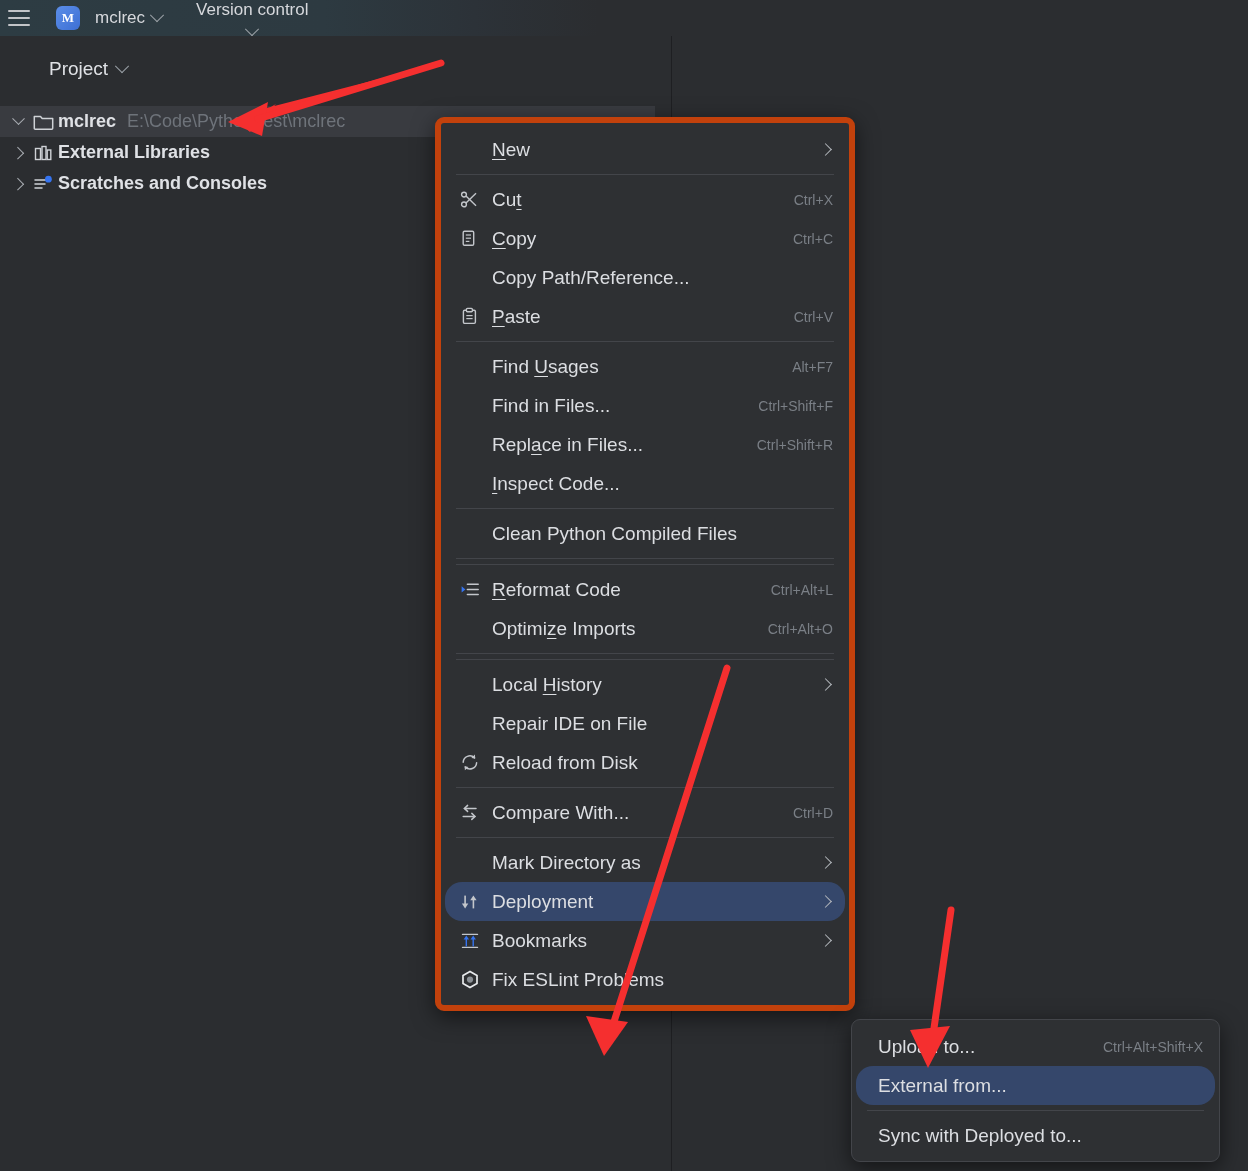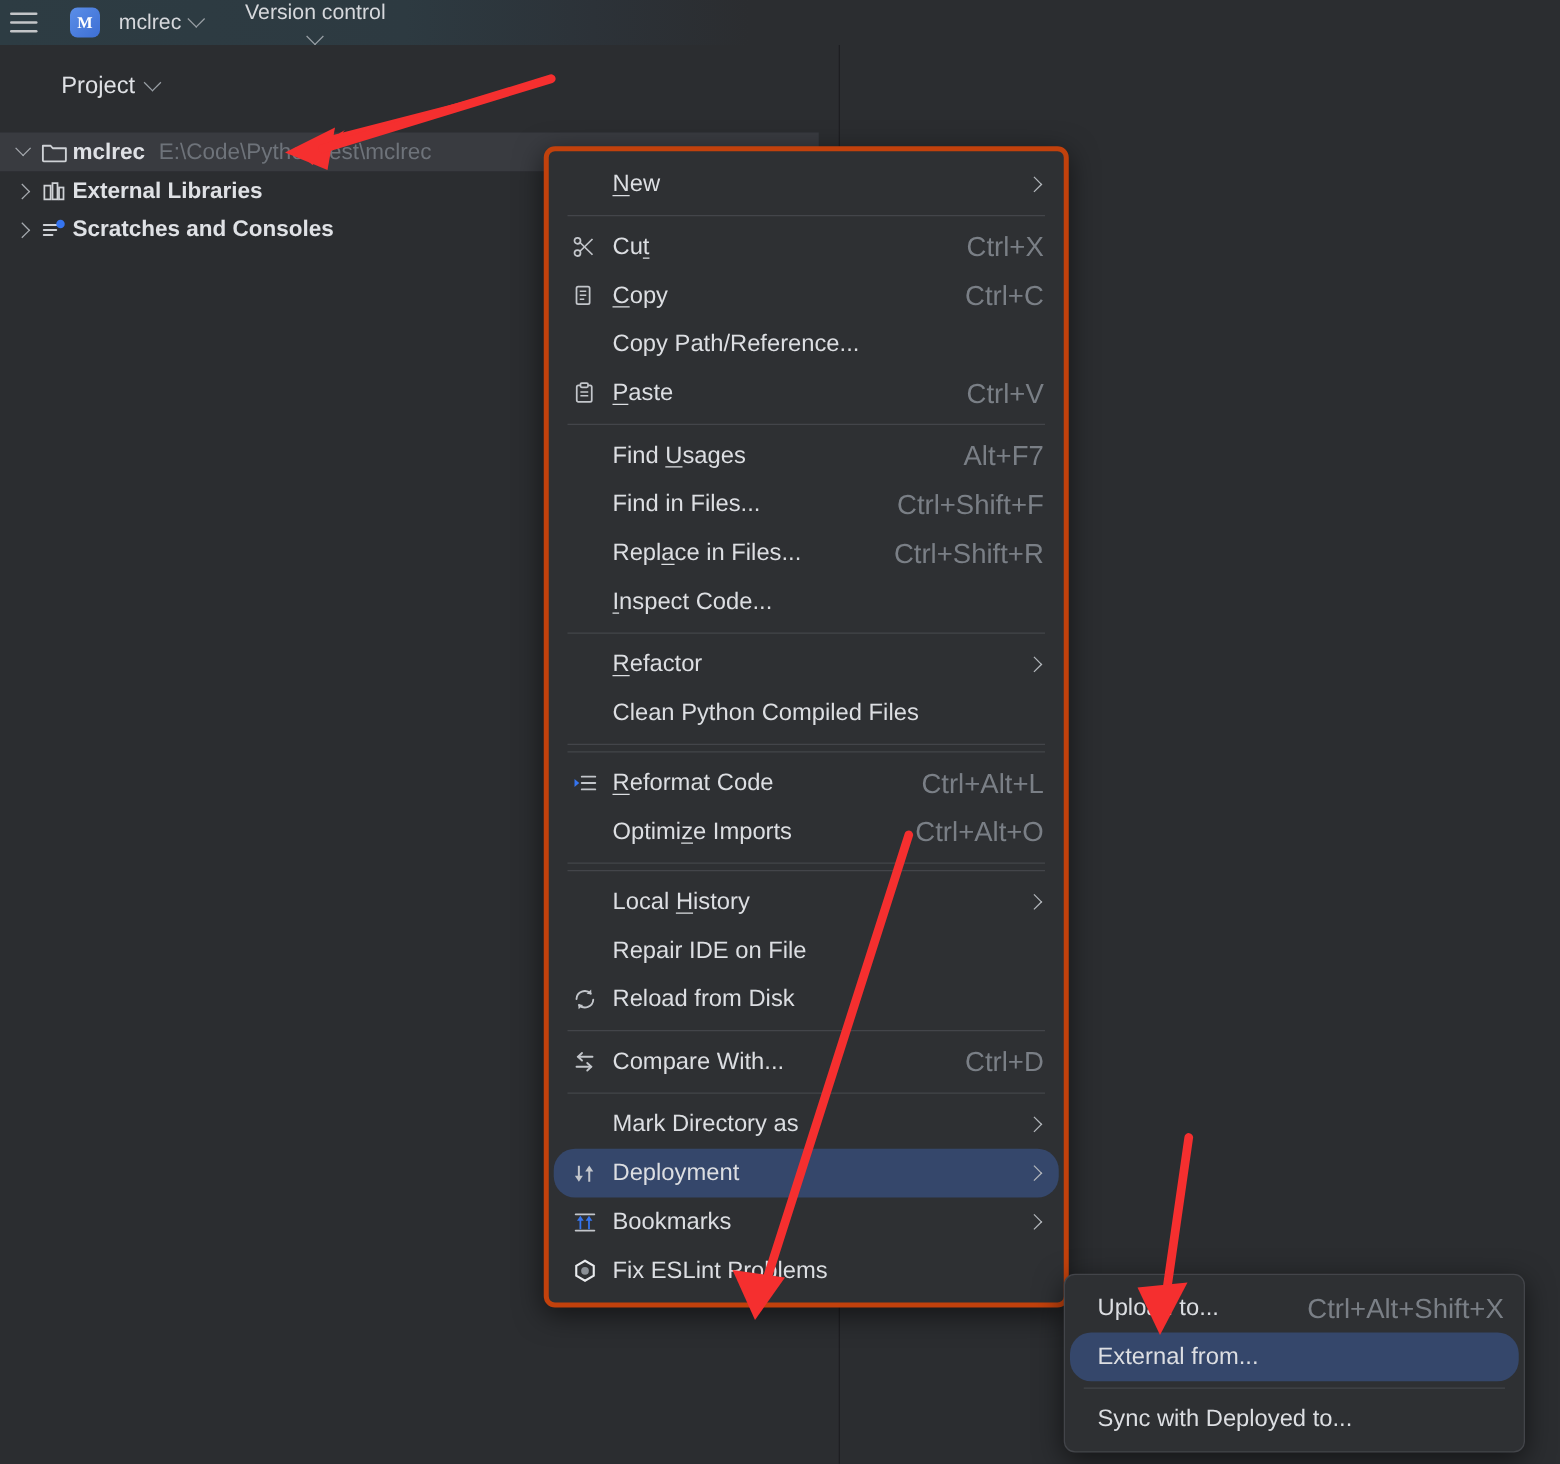--- a/index.html
+++ b/index.html
@@ -68,34 +68,34 @@
   .arrow.down i{transform:rotate(45deg) translate(-2px,-2px);}
   .arrow.right i{transform:rotate(-45deg) translate(-1px,0px);}
   .tree-icon{width:30px;display:flex;align-items:center;justify-content:center;flex:0 0 30px;}
   .tree-label{font-weight:bold;}
   .tree-label.plain{font-weight:bold;}
   .tree-path{color:#6e737a;margin-left:11px;font-weight:normal;}
 
   
   #ctxmenu{
     position:absolute;left:435px;top:117px;width:420px;
-    background:#2e3033;border:4px solid #c2410c;border-radius:9px;
+    background:#2e3033;border:6px solid #c2410c;border-radius:9px;
     box-shadow:0 6px 22px rgba(0,0,0,.55);
     padding:7px 0 6px 0;box-sizing:border-box;
     z-index:20;
   }
   .mi{
     height:39px;display:flex;align-items:center;box-sizing:border-box;
     padding:0 12px 0 15px;cursor:pointer;font-size:19px;color:#dcdee2;position:relative;
     margin:0 4px;border-radius:5px;
   }
   .mi.hl{background:#35476b;border-radius:17px;}
   .mi .mic{width:32px;flex:0 0 32px;display:flex;align-items:center;justify-content:flex-start;}
   .mi .mlabel{flex:1 1 auto;white-space:nowrap;}
-  .mi .msc{color:#7a7f86;font-size:22px;margin-left:14px;white-space:nowrap;}
+  .mi .msc{color:#7a7f86;font-size:14px;margin-left:14px;white-space:nowrap;}
   .mi .marr{
     width:16px;flex:0 0 16px;display:flex;align-items:center;justify-content:center;margin-left:10px;
   }
   .mi .marr i{
     width:8px;height:8px;border-right:1.8px solid #b4b8bd;border-top:1.8px solid #b4b8bd;
     transform:rotate(45deg);display:block;
   }
   .sep{height:1px;background:#43454a;margin:5px 15px;}
   .u{text-decoration:underline;text-underline-offset:3px;}
 
@@ -275,27 +275,20 @@
     <span class="msc">Ctrl+Shift+R</span>
   </div>
 
   <div class="mi">
     <span class="mic"></span>
     <span class="mlabel"><span class="u">I</span><span>nspect Code...</span></span>
   </div>
 
   <div class="sep"></div>
 
-  <div class="mi">
-    <span class="mic"></span>
-    <span class="mlabel"><span class="u">R</span><span>efactor</span></span>
-    <span class="marr">
-        <i></i>
-      </span>
-  </div>
 
   <div class="mi">
     <span class="mic"></span>
     <span class="mlabel"><span>Clean Python Compiled Files</span></span>
   </div>
 
   <div class="sep"></div>
 
 
   <div class="sep"></div>

